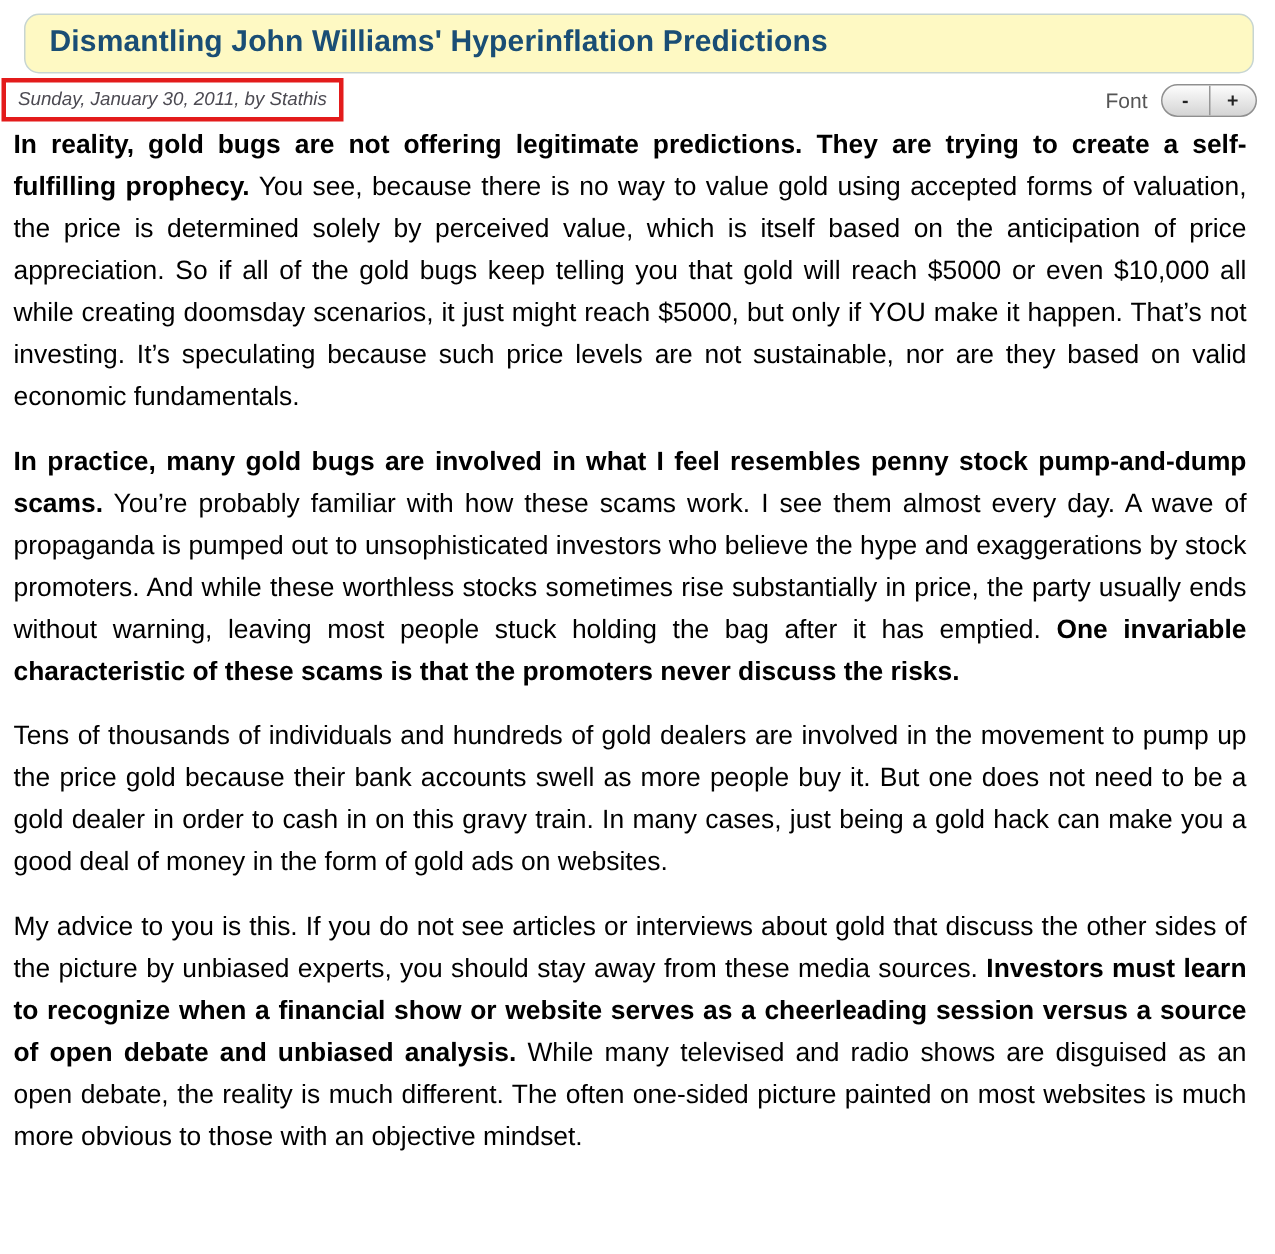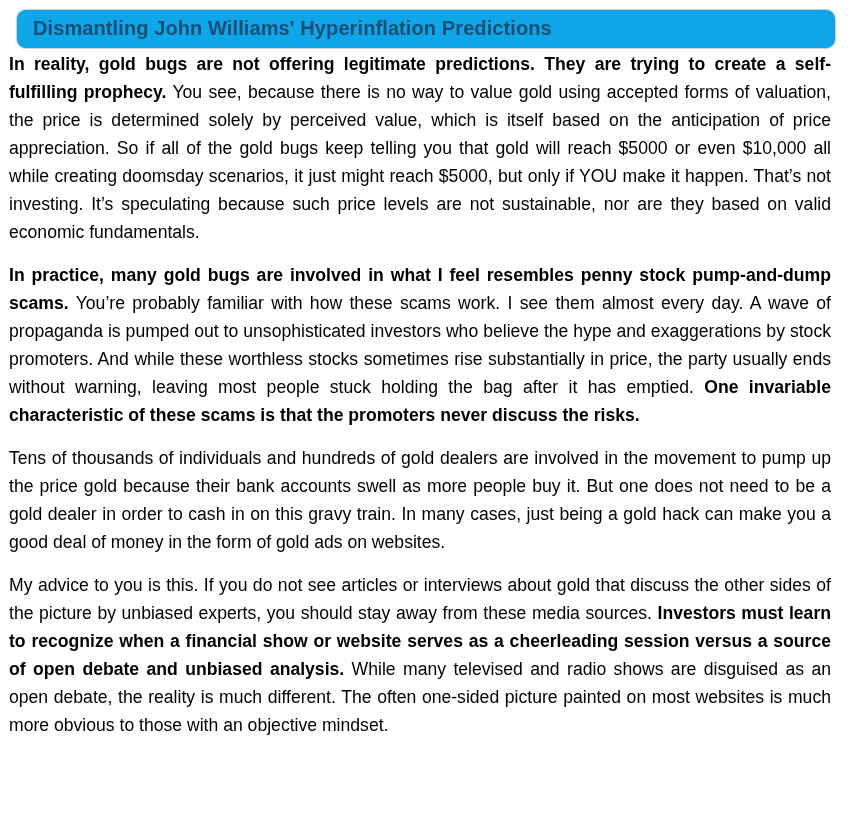--- a/index.html
+++ b/index.html
@@ -6,21 +6,21 @@
   body {
     width: 850px;
     font-family: "Liberation Sans", sans-serif;
     color: #000;
   }
   .page { position: relative; width: 850px; min-height: 836px; background: #fff; }
 
   
   .title-bar {
     margin: 9px 14px 0 16px;
-    background: #0ea5e9;
+    background: #fef9c3;
     border: 1px solid #c7d5d2;
     border-radius: 10px;
     padding: 7px 16px 8px 16px;
   }
   .title-bar h1 {
     margin: 0;
     font-size: 20px;
     font-weight: bold;
     color: #1a4e75;
     letter-spacing: 0.1px;
@@ -82,20 +82,32 @@
 </style>
 </head>
 <body>
 
 <div class="page">
 
   <div class="title-bar">
     <h1>Dismantling John Williams' Hyperinflation Predictions</h1>
   </div>
 
+  <div class="meta-row">
+    <div class="byline-box">
+      <span class="byline">Sunday, January 30, 2011, by Stathis</span>
+    </div>
+    <div class="font-control">
+      <span class="font-label">Font</span>
+      <div class="pill">
+        <button class="left">-</button>
+        <button class="right">+</button>
+      </div>
+    </div>
+  </div>
 
   <div class="article-body">
       <p><b>In reality, gold bugs are not offering legitimate predictions. They are trying to create a self-fulfilling prophecy.</b><span> You see, because there is no way to value gold using accepted forms of valuation, the price is determined solely by perceived value, which is itself based on the anticipation of price appreciation. So if all of the gold bugs keep telling you that gold will reach $5000 or even $10,000 all while creating doomsday scenarios, it just might reach $5000, but only if YOU make it happen. That’s not investing. It’s speculating because such price levels are not sustainable, nor are they based on valid economic fundamentals.</span></p>
       <p><b>In practice, many gold bugs are involved in what I feel resembles penny stock pump-and-dump scams.</b><span> You’re probably familiar with how these scams work. I see them almost every day. A wave of propaganda is pumped out to unsophisticated investors who believe the hype and exaggerations by stock promoters. And while these worthless stocks sometimes rise substantially in price, the party usually ends without warning, leaving most people stuck holding the bag after it has emptied. </span><b>One invariable characteristic of these scams is that the promoters never discuss the risks.</b></p>
       <p><span>Tens of thousands of individuals and hundreds of gold dealers are involved in the movement to pump up the price gold because their bank accounts swell as more people buy it. But one does not need to be a gold dealer in order to cash in on this gravy train. In many cases, just being a gold hack can make you a good deal of money in the form of gold ads on websites.</span></p>
       <p><span>My advice to you is this. If you do not see articles or interviews about gold that discuss the other sides of the picture by unbiased experts, you should stay away from these media sources. </span><b>Investors must learn to recognize when a financial show or website serves as a cheerleading session versus a source of open debate and unbiased analysis.</b><span> While many televised and radio shows are disguised as an open debate, the reality is much different. The often one-sided picture painted on most websites is much more obvious to those with an objective mindset.</span></p>
     </div>
 
 </div>
 

